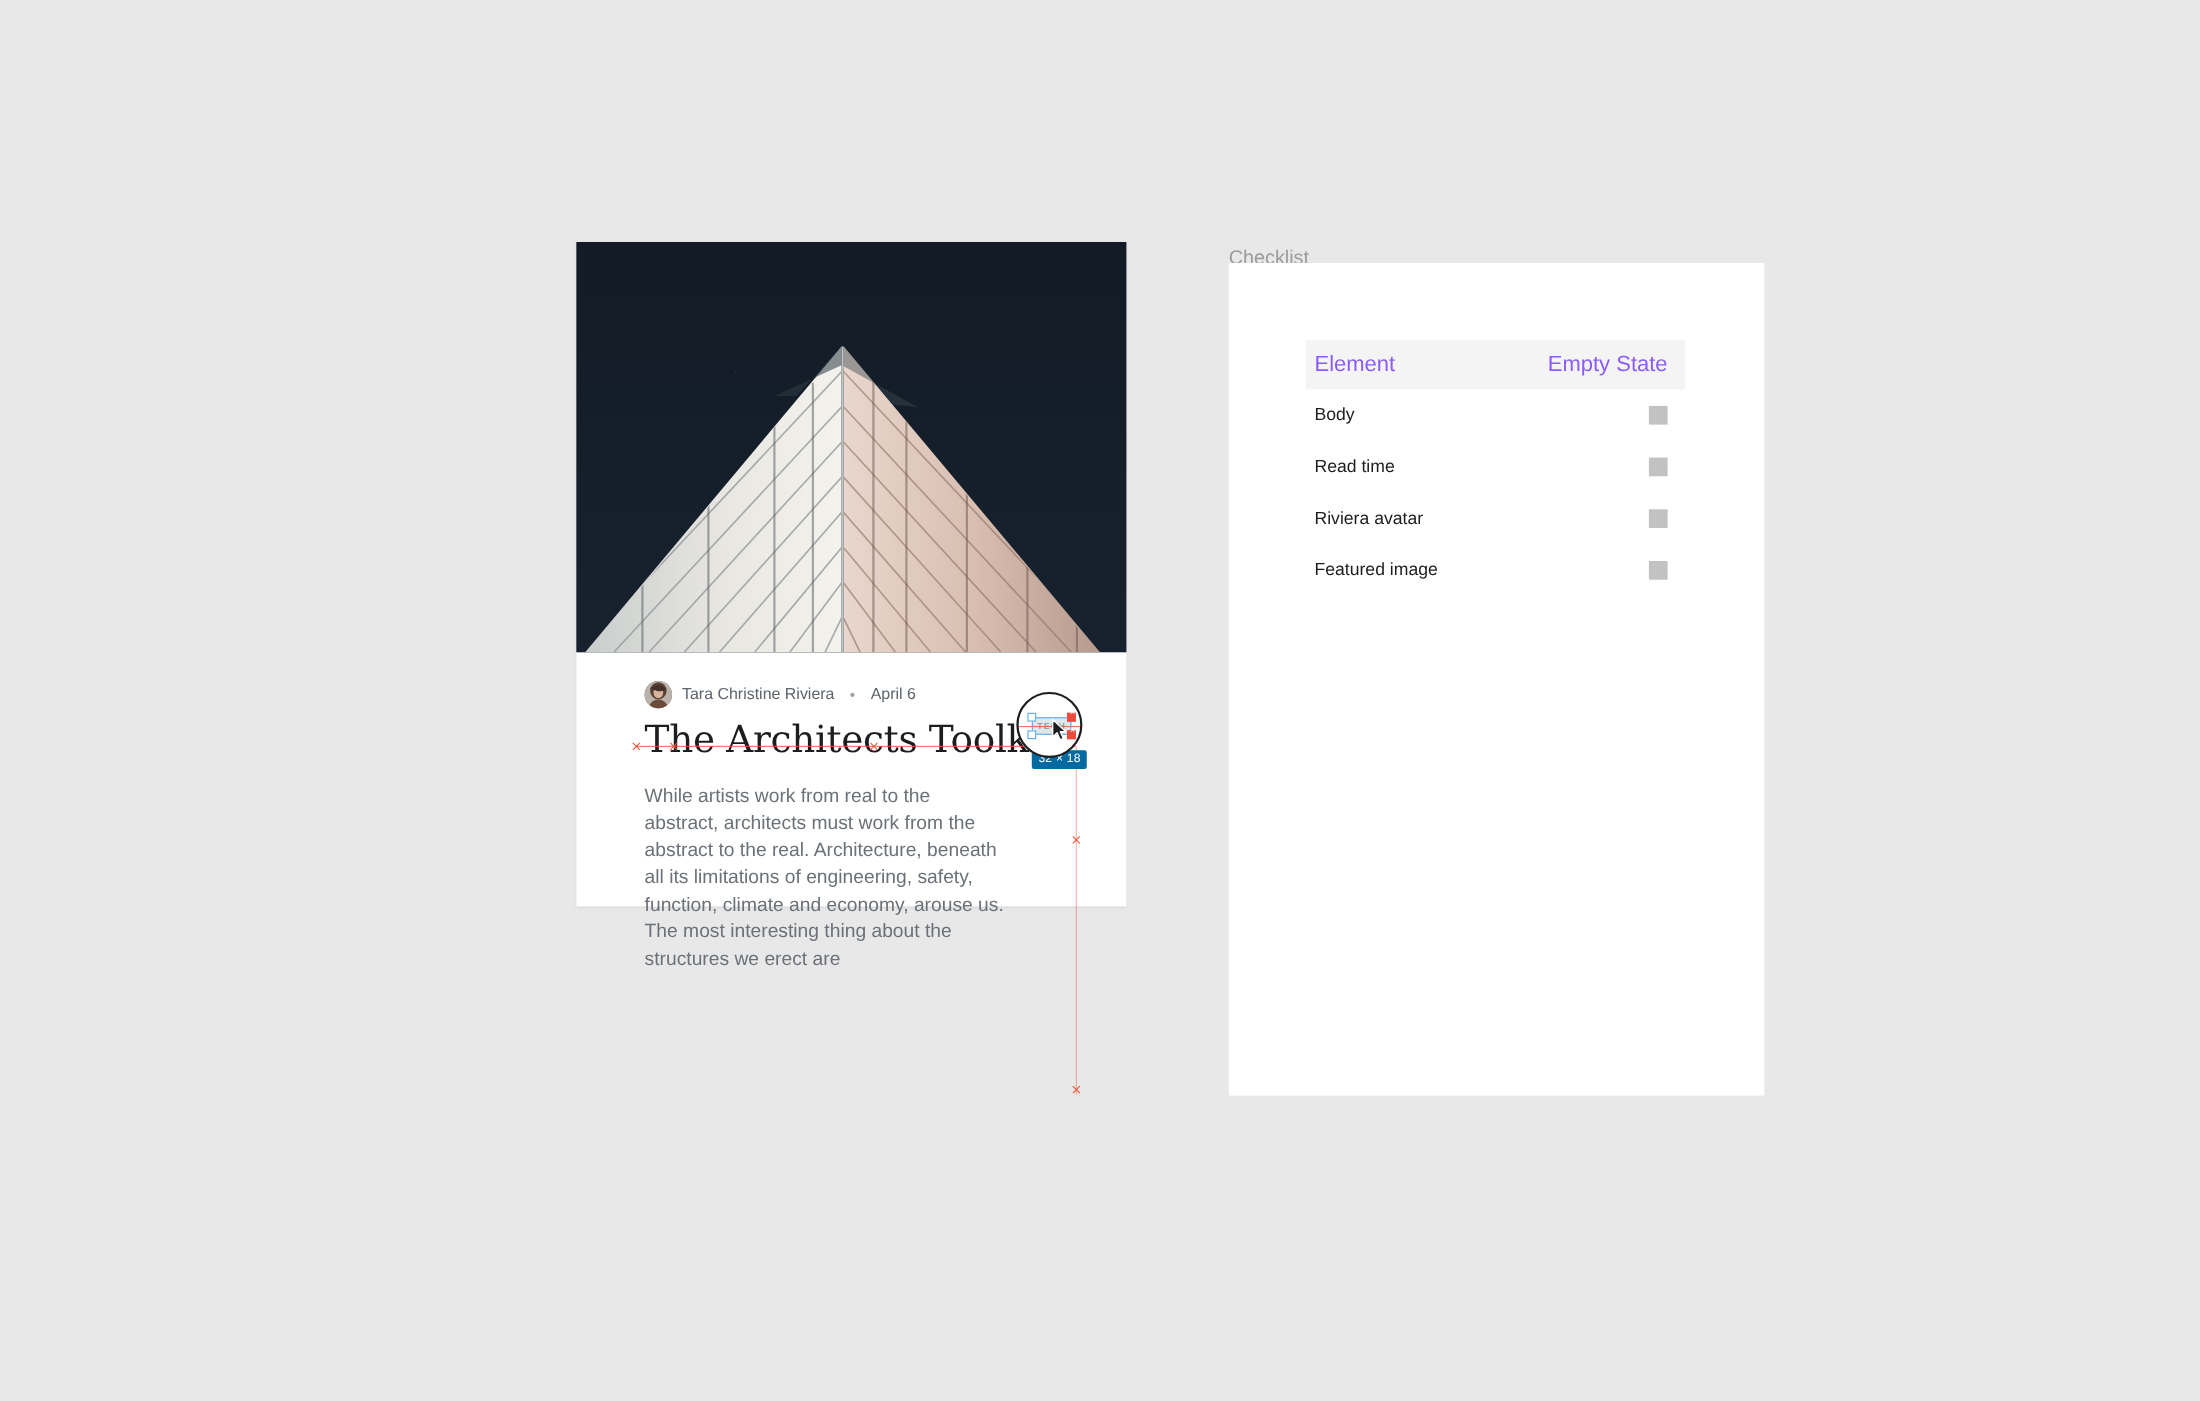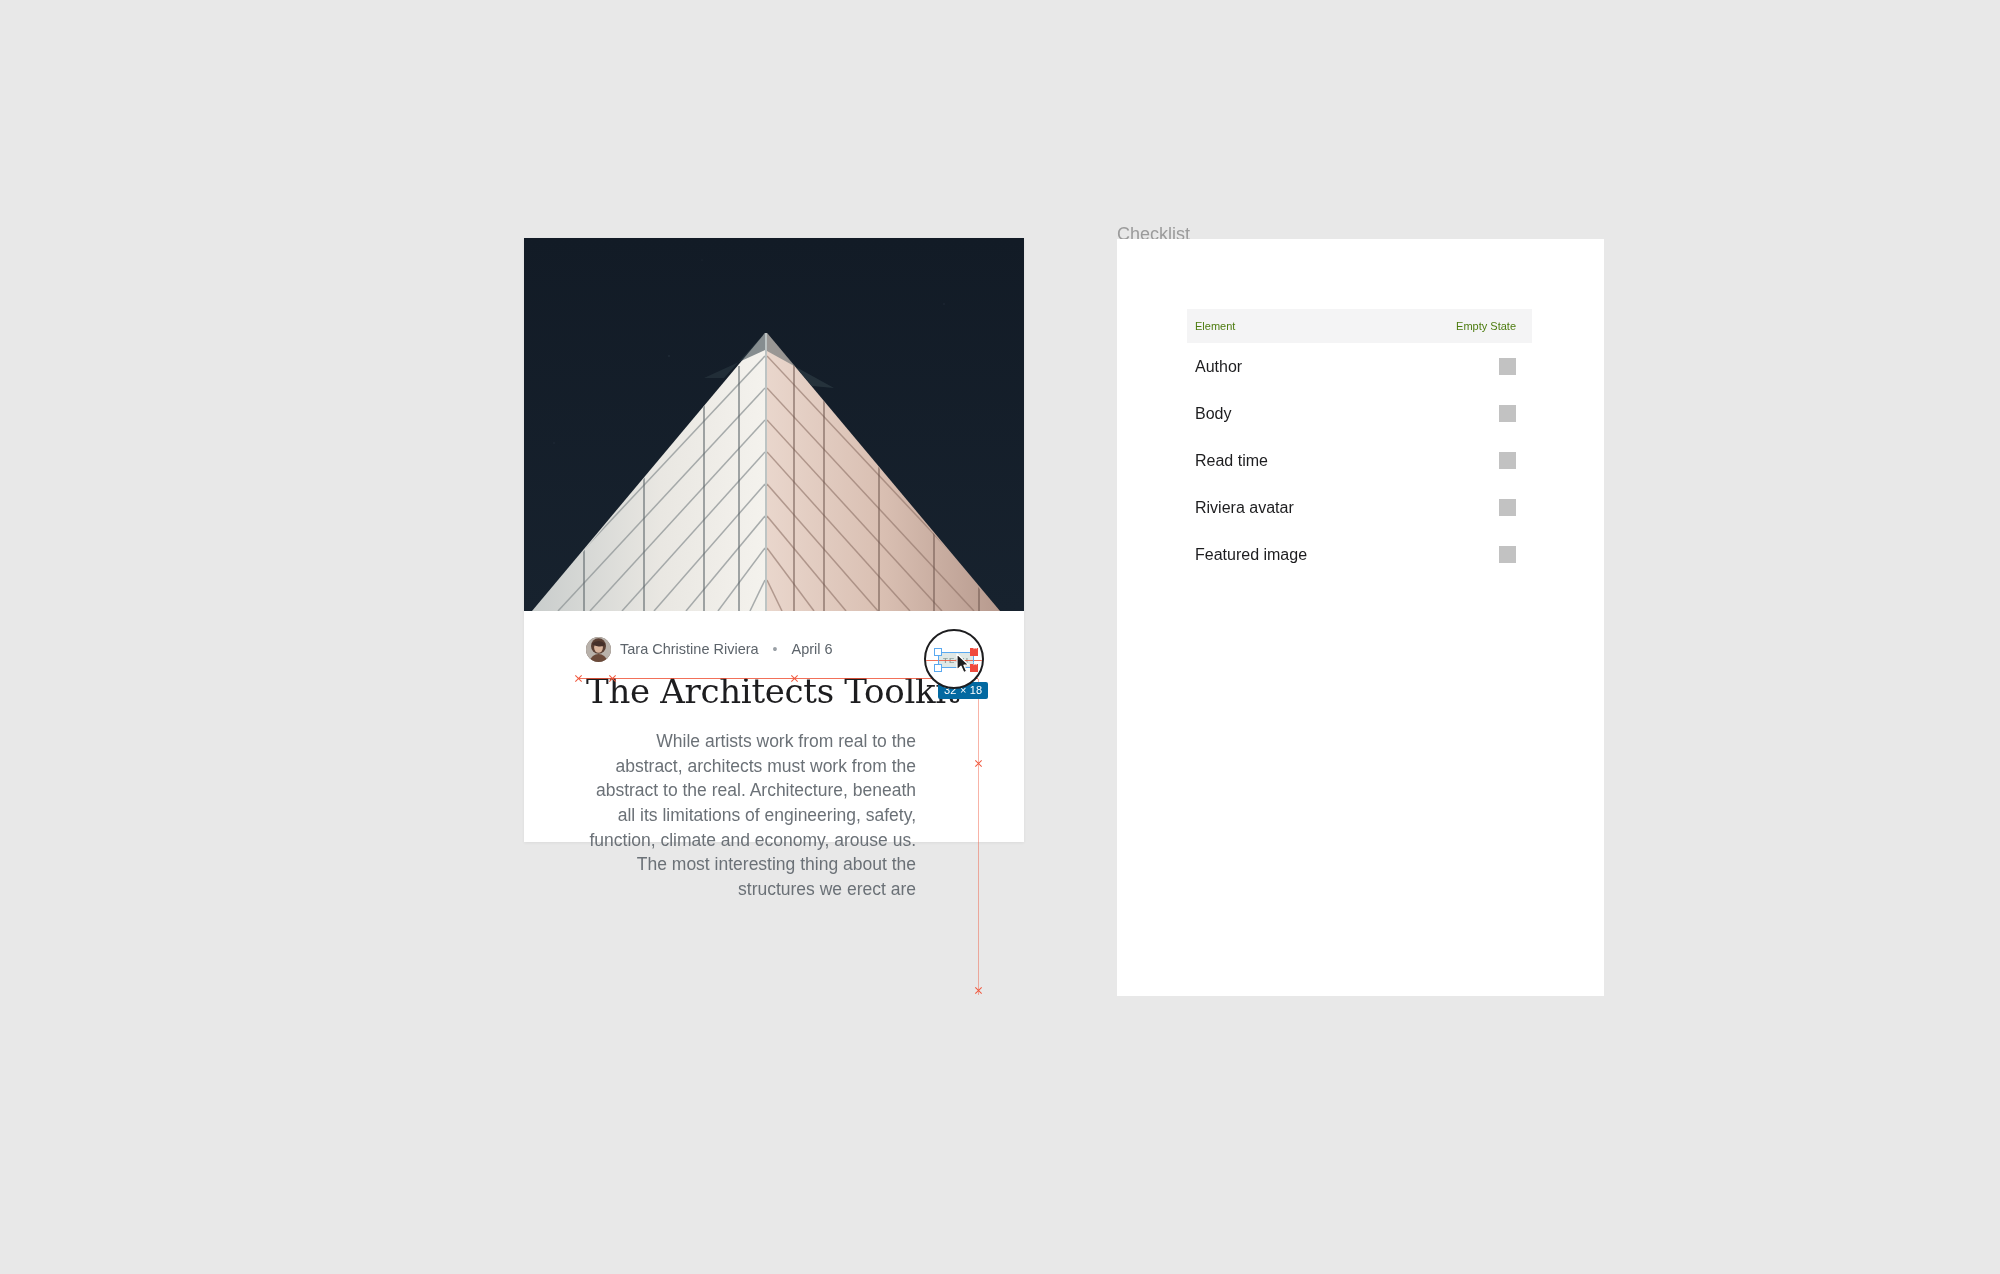--- a/index.html
+++ b/index.html
@@ -9,25 +9,24 @@
     font-family:"Liberation Sans", sans-serif;
     position:relative;
     overflow:hidden;
     -webkit-font-smoothing:antialiased;
   }
   .canvas { position:absolute; inset:0; }
 
   
   .article-card {
     position:absolute;
-    left:524px; top:238px;
+    left:524px; top:220px;
     width:500px; height:604px;
     background:#ffffff;
     box-shadow:0 1px 3px rgba(0,0,0,0.06);
-    text-align:right;
   }
   .hero {
     position:absolute; left:0; top:0;
     width:500px; height:373px;
     background:#151f2b;
     overflow:hidden;
   }
   .hero svg { display:block; width:100%; height:100%; }
 
   .card-body { position:absolute; left:0; top:373px; width:500px; }
@@ -147,21 +146,21 @@
     position:absolute; left:1117px; top:239px;
     width:487px; height:757px;
     background:#ffffff;
   }
   .cl-table { position:absolute; left:70px; top:70px; width:345px; }
   .cl-header {
     display:flex; align-items:center; justify-content:space-between;
     background:#f4f4f5;
     padding:11px 16px 11px 8px;
   }
-  .cl-header span { font-size:11px; color:#4d7c0f; }
+  .cl-header span { font-size:20px; color:#8b5cf6; }
   .cl-row {
     display:flex; align-items:center; justify-content:space-between;
     height:47px; padding:0 16px 0 8px;
   }
   .cl-row .cl-label { font-size:16px; color:#1d1d1f; }
   .cl-swatch {
     width:17px; height:17px; background:#c2c2c2; flex:0 0 auto;
   }
 </style>
 </head>
@@ -299,24 +298,20 @@
 
   <div class="checklist-panel">
     <div class="cl-table">
 
       <div class="cl-header">
         <span>Element</span>
         <span>Empty State</span>
       </div>
 
       <div class="cl-row">
-        <span class="cl-label">Author</span>
-        <span class="cl-swatch"></span>
-      </div>
-      <div class="cl-row">
         <span class="cl-label">Body</span>
         <span class="cl-swatch"></span>
       </div>
       <div class="cl-row">
         <span class="cl-label">Read time</span>
         <span class="cl-swatch"></span>
       </div>
       <div class="cl-row">
         <span class="cl-label">Riviera avatar</span>
         <span class="cl-swatch"></span>

